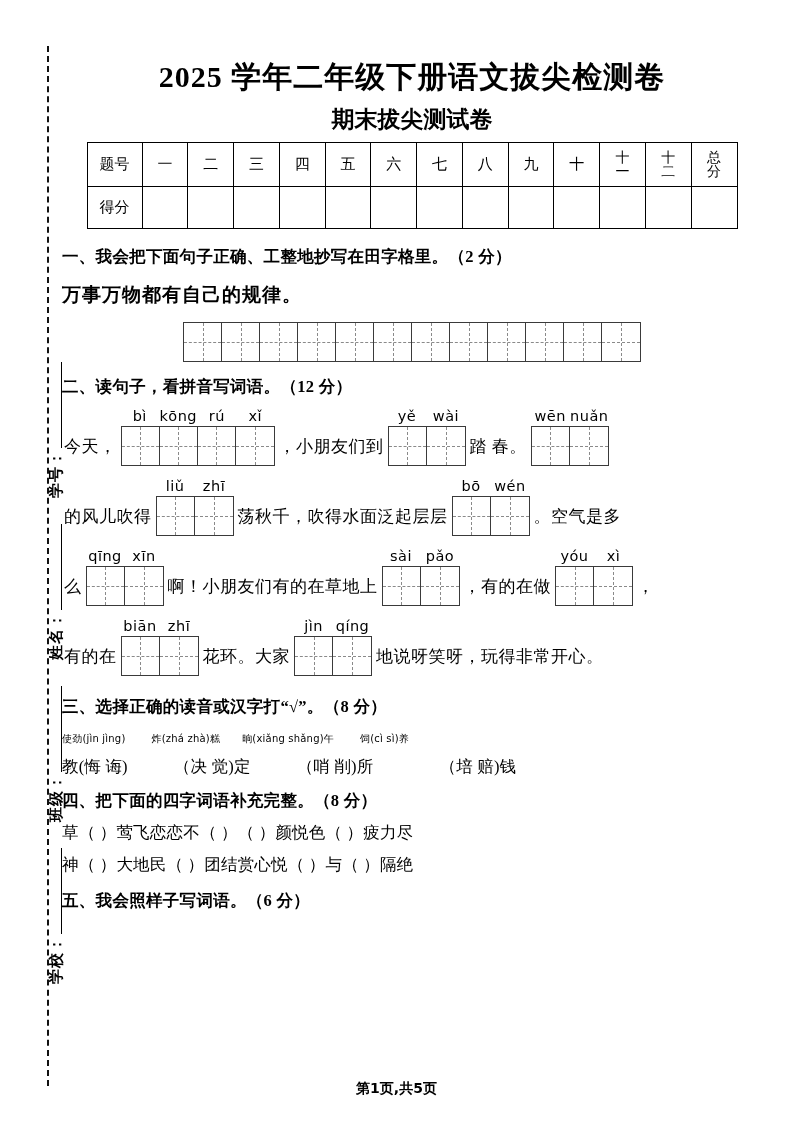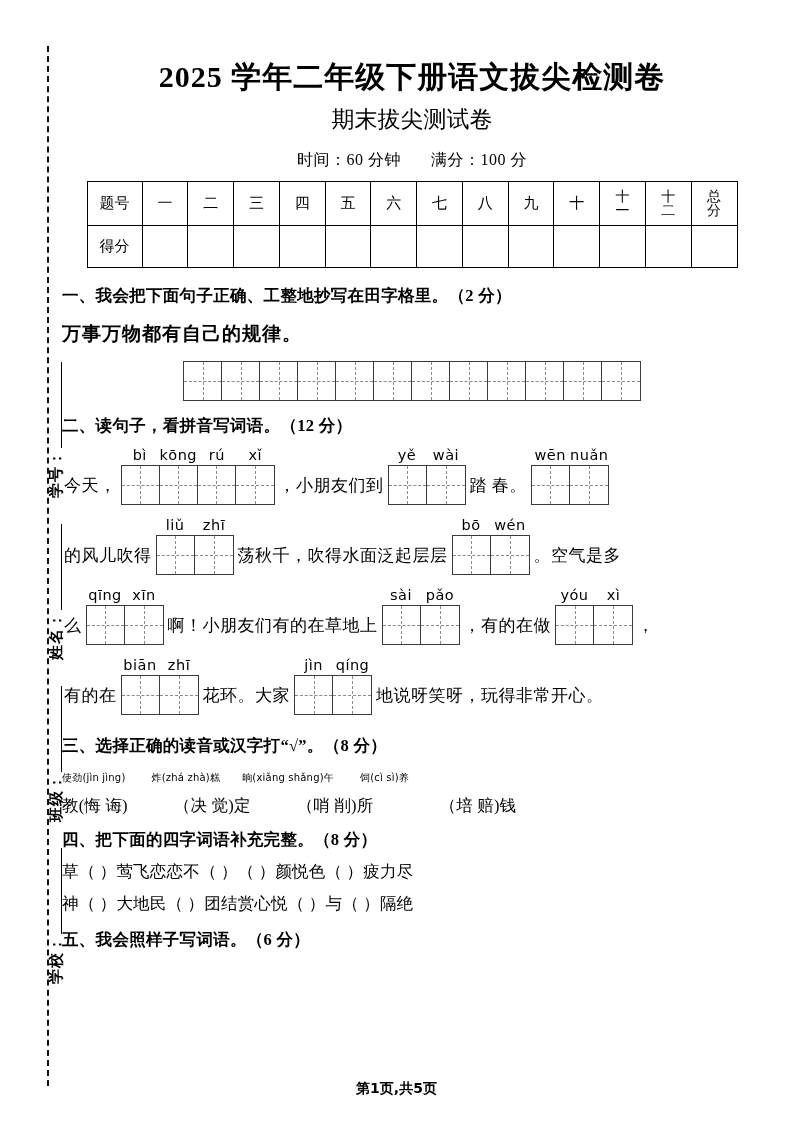--- a/index.html
+++ b/index.html
@@ -31,21 +31,21 @@
 
   
   .content{position:absolute;left:62px;top:0;width:700px;}
 
   .title1{
     text-align:center;font-size:30px;font-weight:bold;
     letter-spacing:1px;margin-top:60px;line-height:1.1;
     font-family:"Liberation Serif","DejaVu Serif",serif;
   }
   .title2{
-    text-align:center;font-size:23px;font-weight:normal;
+    text-align:center;font-size:23px;font-weight:bold;
     margin-top:14px;line-height:1.1;
   }
   .meta{
     text-align:center;font-size:16px;margin-top:18px;letter-spacing:.5px;
   }
   .meta .gap{display:inline-block;width:30px;}
 
   
   table.score{
     border-collapse:collapse;margin:10px auto 17px;width:651px;table-layout:fixed;
@@ -136,23 +136,20 @@
       <span>学号：</span>
         <span class="ln"></span>
     </div>
   </div>
 
   <div class="content">
 
     <div class="title1">2025 学年二年级下册语文拔尖检测卷</div>
     <div class="title2">期末拔尖测试卷</div>
 
-    <div class="meta">
-      <span>时间：60 分钟</span><span class="gap"></span><span>满分：100 分</span>
-    </div>
 
     <table class="score">
       <tbody>
           <tr class="r1">
         <td class="head">题号</td>
         <td>一</td>
         <td>二</td>
         <td>三</td>
         <td>四</td>
         <td>五</td>

